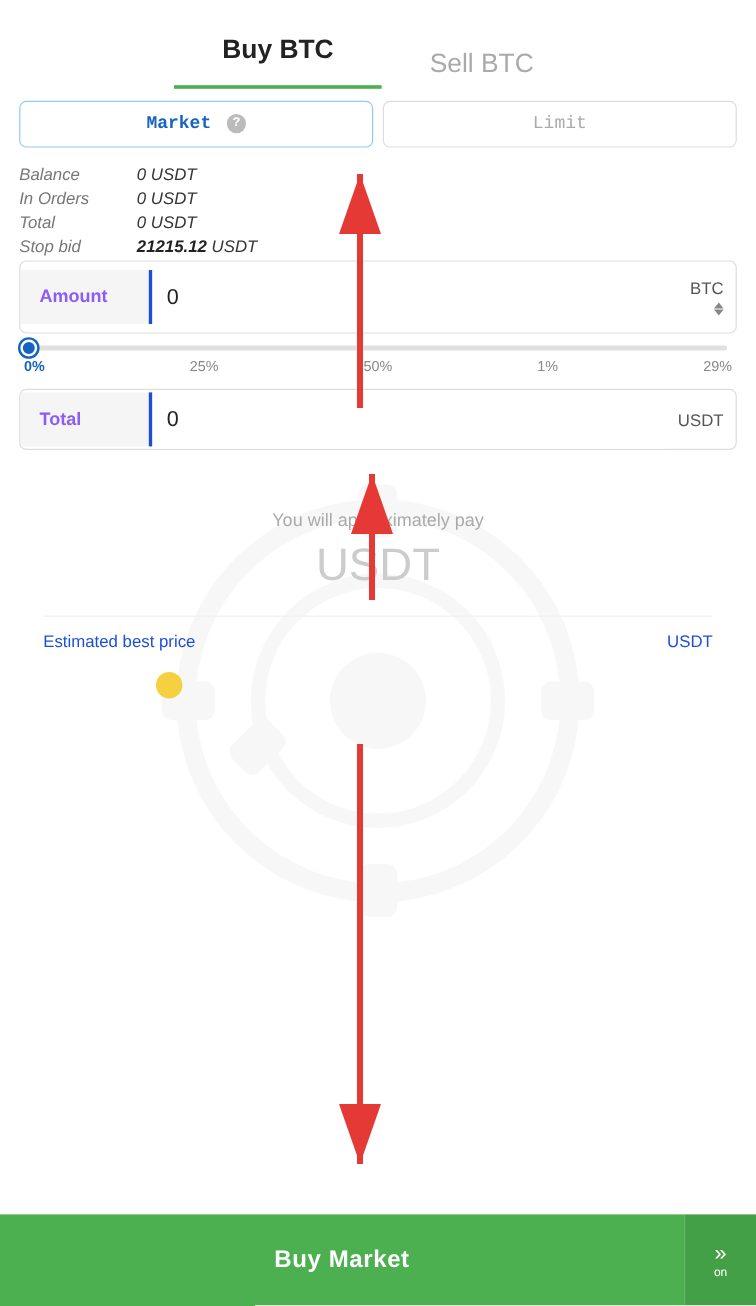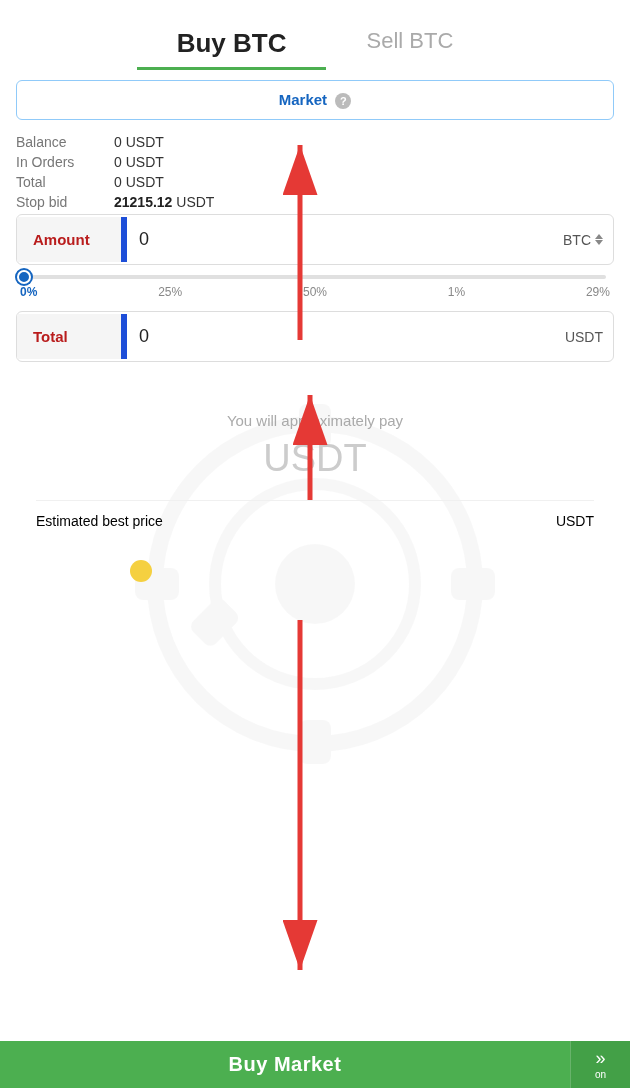--- a/index.html
+++ b/index.html
@@ -42,42 +42,44 @@
 
     
     .buy-sell-tabs {
       display: flex;
       justify-content: center;
       padding: 20px 0 10px;
       gap: 0;
     }
 
     .tab-buy {
-      font-size: 26px;
+      font-size: 22px;
       font-weight: 700;
       color: #222;
       padding: 8px 40px;
       border-bottom: 3px solid #4caf50;
       cursor: pointer;
       text-decoration: none;
     }
 
     .tab-sell {
       font-size: 22px;
       font-weight: 400;
       color: #aaa;
       padding: 8px 40px;
       cursor: pointer;
+      margin-top: 12px;
     }
 
     
     .order-type-tabs {
       display: flex;
       gap: 8px;
       margin-bottom: 14px;
+      font-family: Liberation Mono, monospace;
     }
 
     .order-tab {
       flex: 1;
       border: 1px solid #ddd;
       border-radius: 6px;
       padding: 10px 0;
       text-align: center;
       font-size: 15px;
       cursor: pointer;
@@ -106,20 +108,21 @@
       vertical-align: middle;
     }
 
     
     .info-row {
       display: flex;
       gap: 8px;
       font-size: 14px;
       color: #555;
       margin-bottom: 4px;
+      font-style: italic;
     }
 
     .info-row .label {
       min-width: 90px;
       color: #777;
     }
 
     .info-row .value {
       font-weight: 400;
       color: #333;
@@ -159,43 +162,44 @@
       border-radius: 6px;
       overflow: hidden;
       margin-bottom: 10px;
     }
 
     .field-label {
       background: #f5f5f5;
       padding: 14px 16px;
       font-size: 15px;
       font-weight: 700;
-      color: #b91c1c;
+      color: #8b5cf6;
       min-width: 110px;
-      border-right: 6px solid #1d4ed8;
+      border-right: 3px solid #1d4ed8;
     }
 
     .field-input {
       flex: 1;
       padding: 14px 12px;
       font-size: 18px;
       font-weight: 500;
       color: #222;
       border: none;
       outline: none;
       background: #fff;
     }
 
     .field-currency {
       padding: 14px 10px;
       font-size: 14px;
       color: #555;
       display: flex;
-      align-items: center;
+      align-items: flex-end;
       gap: 4px;
+      flex-direction: column;
     }
 
     .arrows-icon {
       display: inline-flex;
       flex-direction: column;
       gap: 1px;
     }
 
     .arrows-icon span {
       display: block;
@@ -291,33 +295,33 @@
       font-size: 38px;
       font-weight: 300;
       color: #ccc;
       margin-bottom: 20px;
     }
 
     .estimated-row {
       display: flex;
       justify-content: space-between;
       font-size: 14px;
-      color: #000000;
+      color: #1d4ed8;
       border-top: 1px solid #f0f0f0;
       padding-top: 12px;
     }
 
     
     .buy-button-container {
       position: absolute;
       bottom: 0;
       left: 0;
       right: 0;
       display: flex;
-      height: 47px;
+      height: 76px;
       margin-top: 16px;
     }
 
     .buy-market-btn {
       flex: 1;
       background: #4caf50;
       color: #fff;
       font-size: 20px;
       font-weight: 700;
       border: none;
@@ -394,20 +398,23 @@
     <div class="buy-sell-tabs">
       <span class="tab-buy">Buy BTC</span>
       <span class="tab-sell">Sell BTC</span>
     </div>
 
     <div class="order-type-tabs">
       <div class="order-tab active">
         <span>Market</span>
         <span class="help-icon">?</span>
       </div>
+      <div class="order-tab">
+        <span>Limit</span>
+      </div>
     </div>
 
     <div class="info-row">
       <span class="label">Balance</span>
       <span class="value">
         <span>0</span>
         <span>USDT</span>
       </span>
     </div>
     <div class="info-row">

